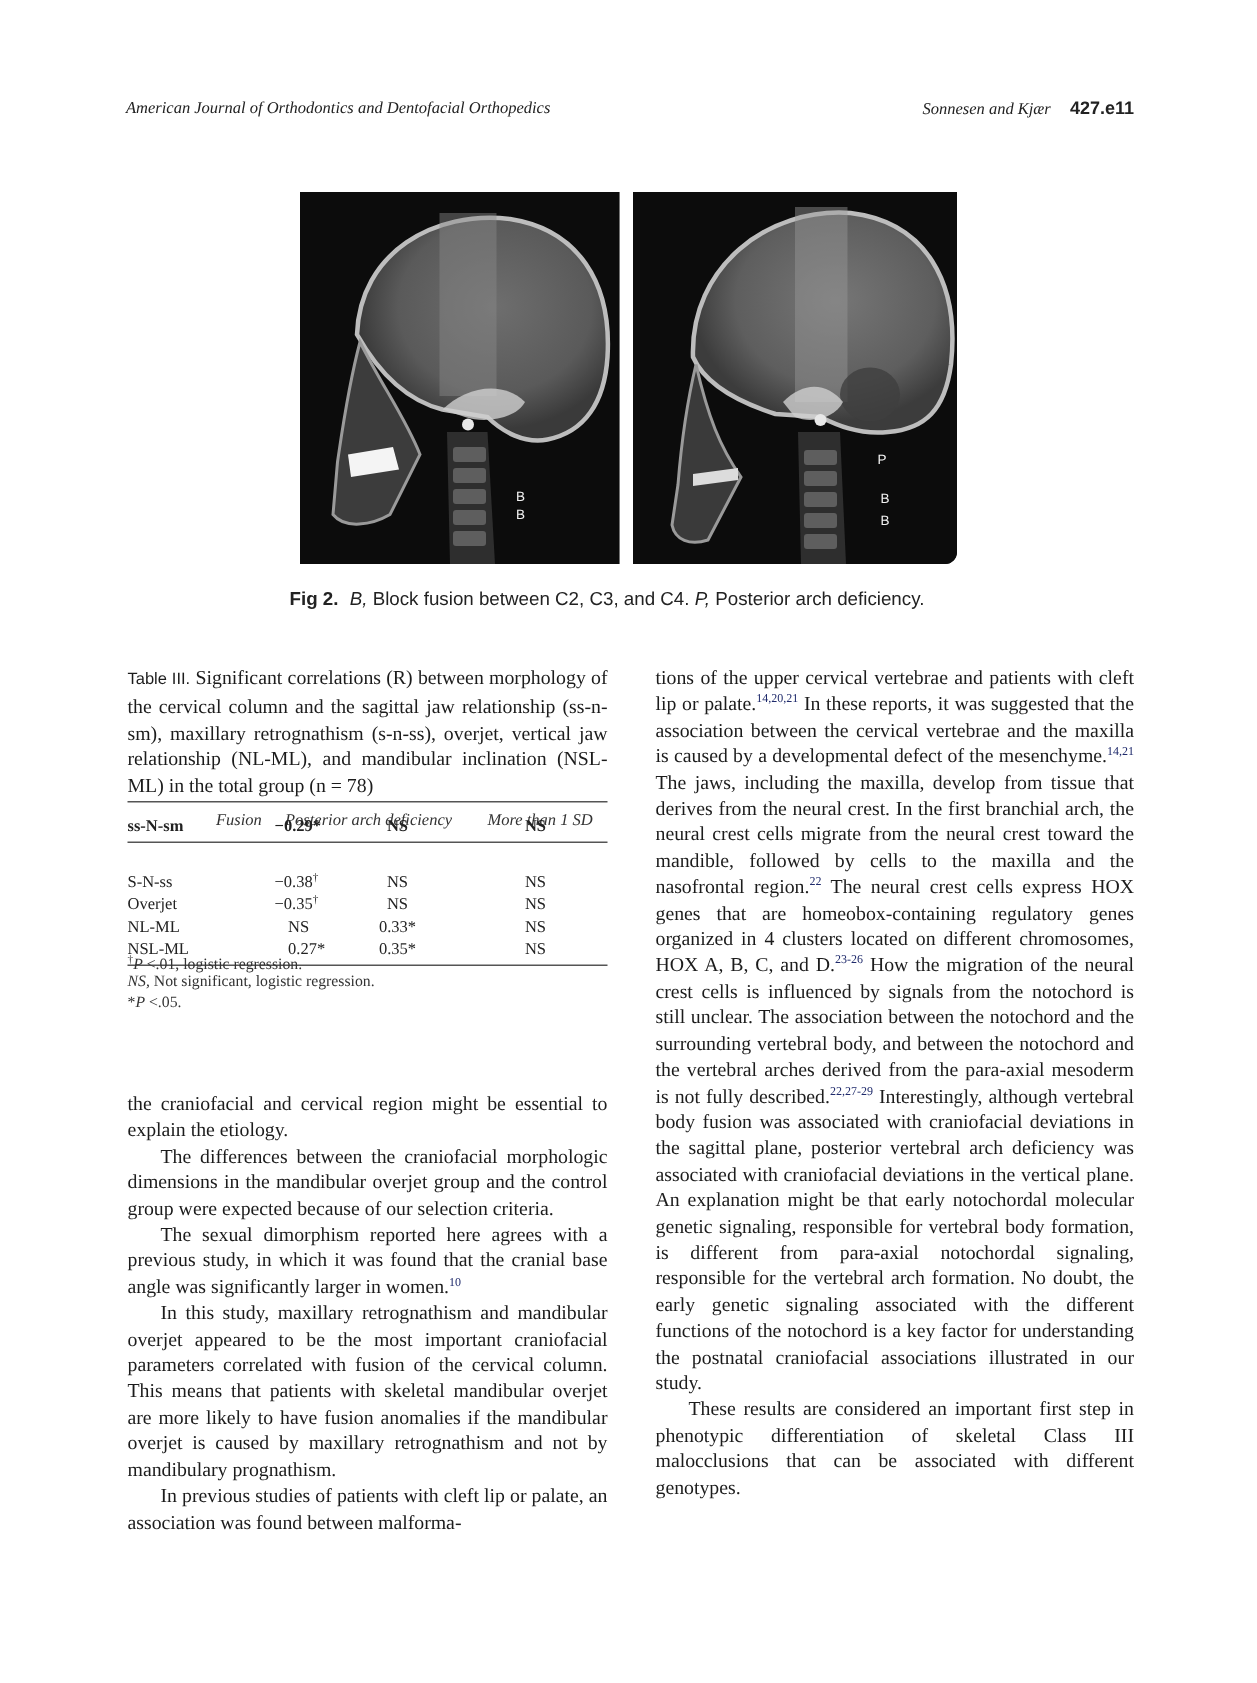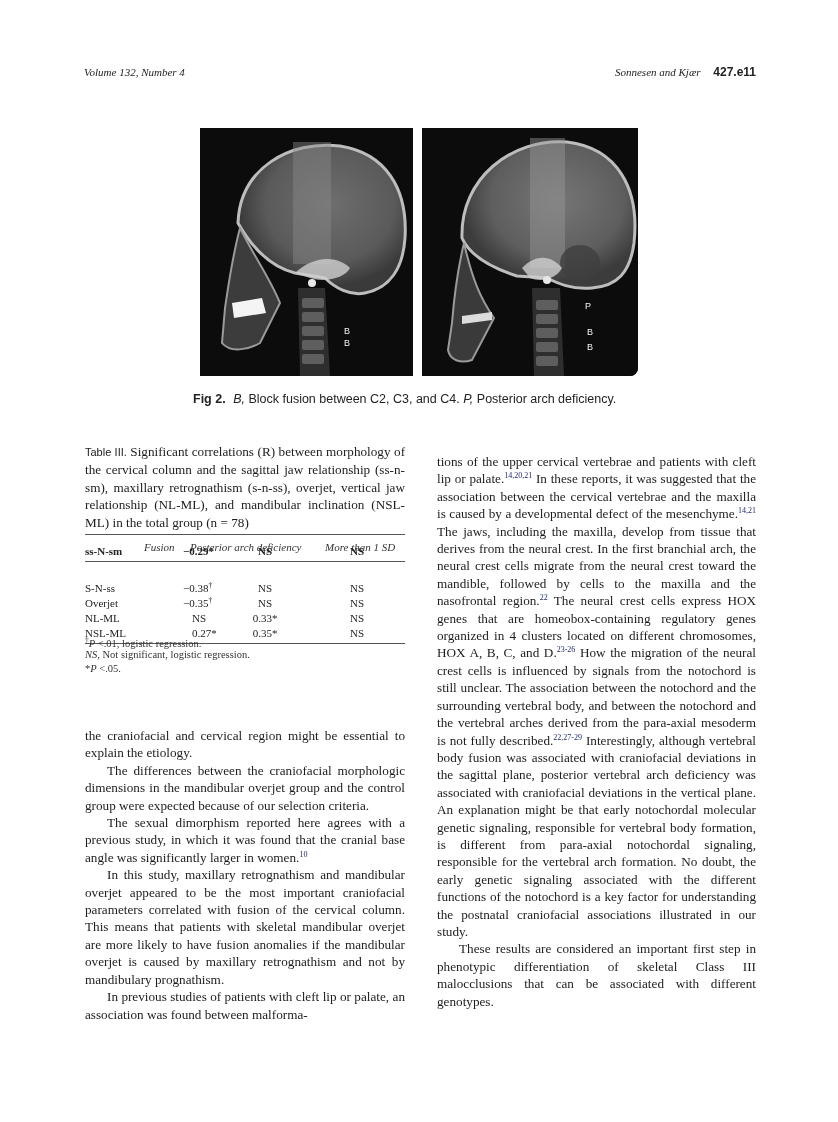--- a/index.html
+++ b/index.html
@@ -37,30 +37,30 @@
     .tbl-row span { position: absolute; top: 0; white-space: nowrap; }
     .c0 { left: 0; }
     .c1 { left: 58px; margin-left: 40px; }
     .c2 { left: 150px; width: 60px; text-align: center; }
     .c3 { left: 257px; width: 30px; text-align: center; }
     sup { font-size: 7.5px; vertical-align: 4px; line-height: 0; }
     .tbl-foot { position: absolute; left: 85px; width: 320px; font-size: 10.5px; color: #333; white-space: nowrap; }
     .tbl-foot i { }
 
     .body-left { position: absolute; left: 85px; top: 727px; width: 320px; font-size: 13.2px; line-height: 17.4px; text-align: justify; color: #1c1c1c; }
-    .body-right { position: absolute; left: 437px; top: 453px; width: 319px; font-size: 13.2px; line-height: 17.4px; text-align: justify; color: #1c1c1c; }
+    .body-right { position: absolute; left: 437px; top: 443px; width: 319px; font-size: 13.2px; line-height: 17.4px; text-align: justify; color: #1c1c1c; }
     p.indent { text-indent: 22px; }
     .ref { color: #1f2a6b; font-size: 8px; vertical-align: 5px; line-height: 0; }
   </style>
 </head>
 <body>
 
 <div class="running-head">
   <div class="rh-left">
-    <div>Volume 132, Number 4</div>
+    <div>American Journal of Orthodontics and Dentofacial Orthopedics</div>
   </div>
   <div class="rh-right">
     <span class="rh-authors">Sonnesen and Kjær</span>
     <span class="rh-page">427.e11</span>
   </div>
 </div>
 
 <div class="figure">
   <div class="xray xray-a">
     <svg viewBox="0 0 213 248" preserveAspectRatio="none">

